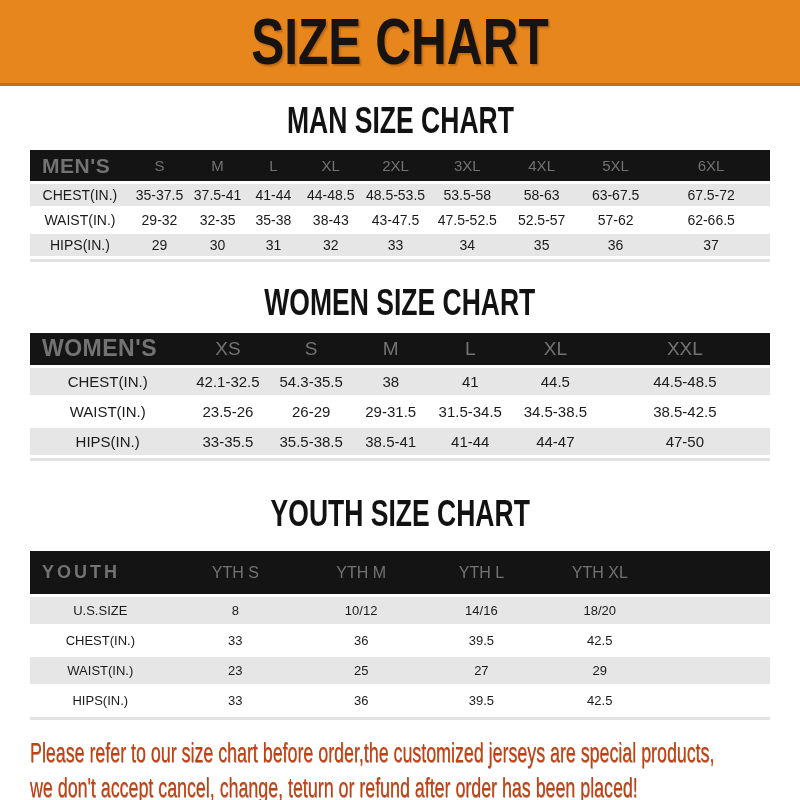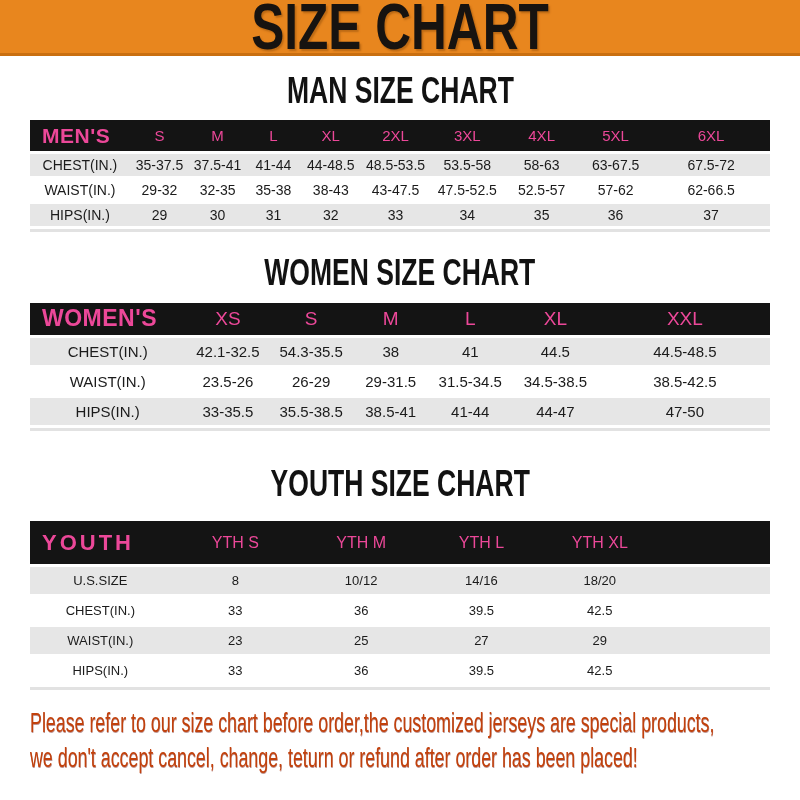--- a/index.html
+++ b/index.html
@@ -6,21 +6,21 @@
   html, body { margin: 0; padding: 0; }
   body {
     width: 800px; height: 800px;
     background: #ffffff;
     font-family: "Liberation Sans", sans-serif;
     overflow: hidden;
   }
 
   
   .banner {
-    height: 56px;
+    height: 86px;
     background: #E8861E;
     border-bottom: 3px solid #C96F10;
     display: flex; align-items: center; justify-content: center;
   }
   .banner-title {
     display: inline-block;
     font-weight: 700;
     font-size: 62px;
     line-height: 1;
     color: #171310;
@@ -54,21 +54,21 @@
     border-bottom: 3px solid #E2E2E2;
   }
   table.size-table {
     width: 100%;
     table-layout: fixed;
     border-collapse: separate;
     border-spacing: 0 3px;
   }
   table.size-table thead th {
     background: #141414;
-    color: #ec4899;
+    color: #737373;
     font-weight: 400;
     text-align: center;
     padding: 0;
   }
   table.size-table thead th:first-child {
     text-align: left;
     padding-left: 12px;
     font-weight: 700;
   }
   table.size-table tbody td {
@@ -81,21 +81,21 @@
 
   .t-men thead th { height: 31px; font-size: 15px; }
   .t-men thead th:first-child { font-size: 21px; letter-spacing: 0.5px; }
   .t-men tbody td { height: 22px; font-size: 14px; }
 
   .t-women thead th { height: 32px; font-size: 19px; }
   .t-women thead th:first-child { font-size: 23px; letter-spacing: 0.5px; }
   .t-women tbody td { height: 27px; font-size: 15px; }
 
   .t-youth thead th { height: 43px; font-size: 16px; }
-  .t-youth thead th:first-child { font-size: 22px; letter-spacing: 3px; }
+  .t-youth thead th:first-child { font-size: 18px; letter-spacing: 3px; }
   .t-youth tbody td { height: 27px; font-size: 13px; }
 
   
   .footer-note { margin: 16px 0 0 30px; }
   .footer-note p {
     margin: 0;
     font-size: 24px;
     line-height: 1.3;
     color: #c2410c;
   }

